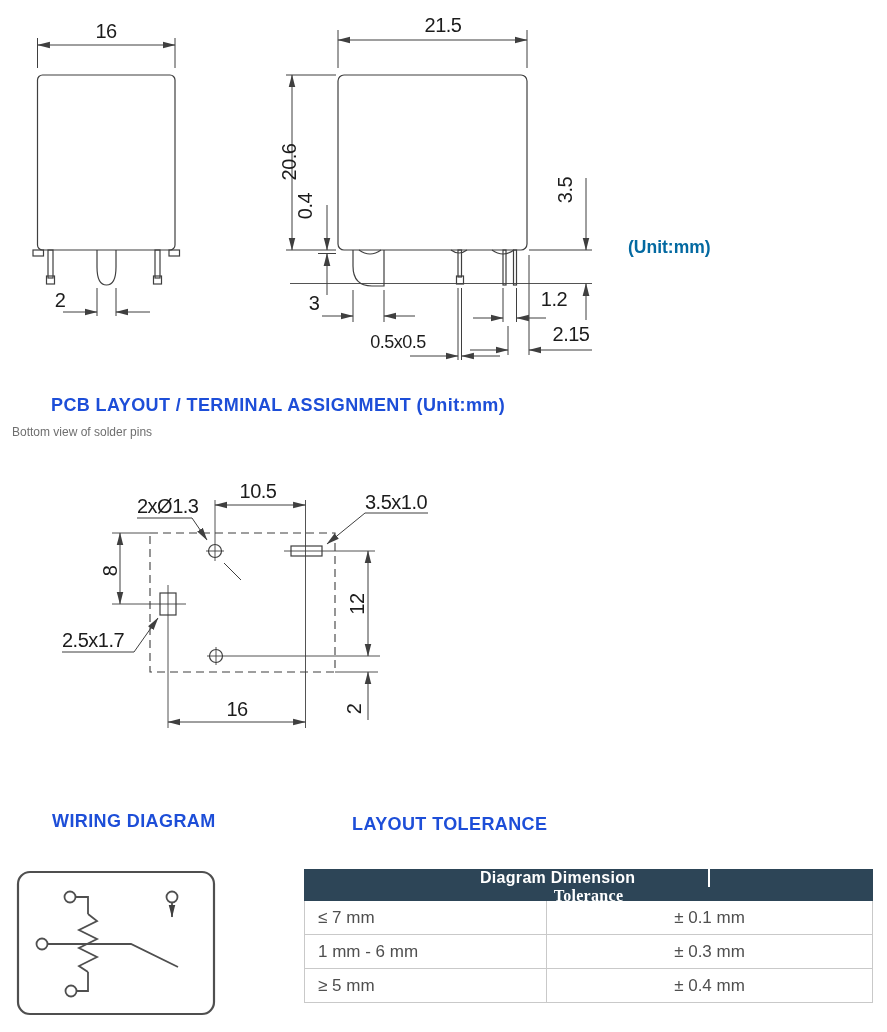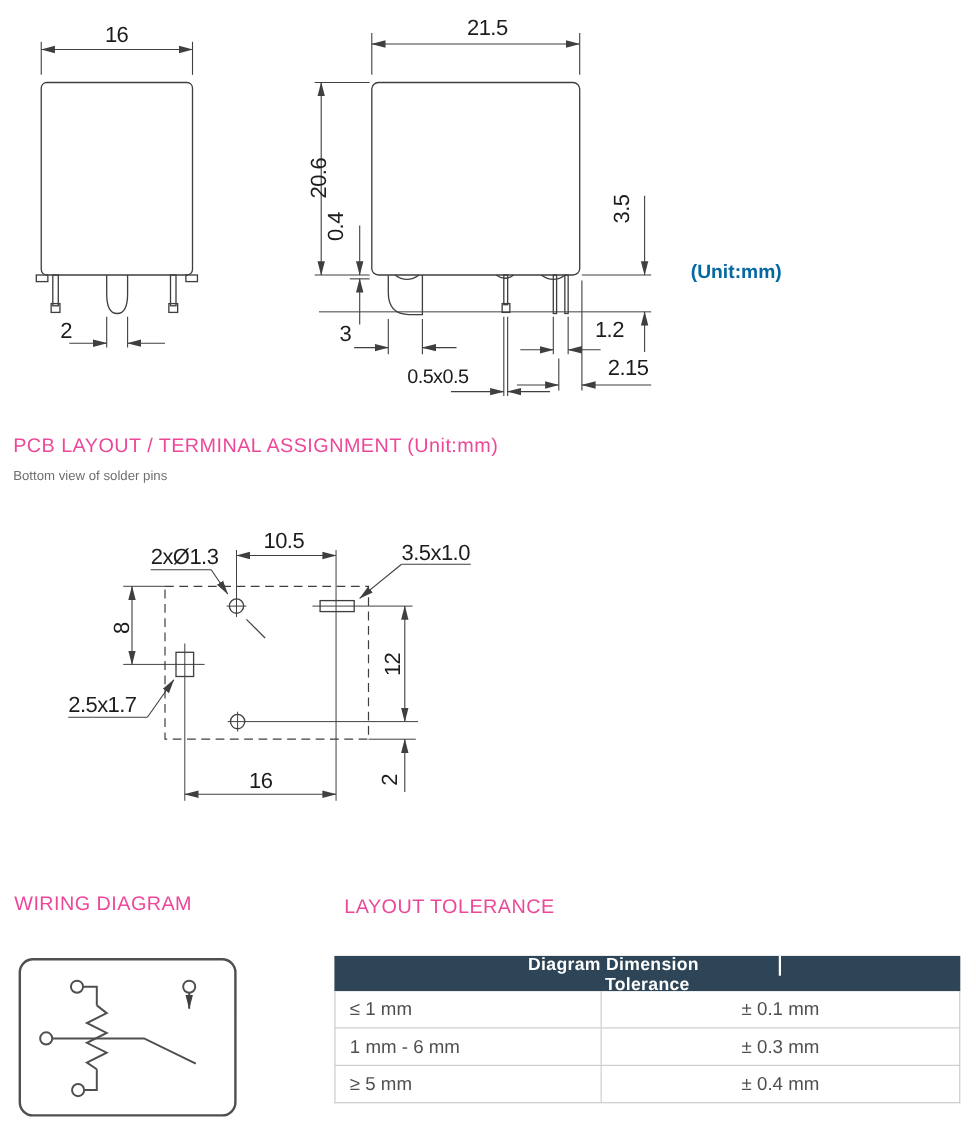--- a/index.html
+++ b/index.html
@@ -2,39 +2,40 @@
 <html><head>
 <meta charset="utf-8">
 <style>
   html,body{margin:0;padding:0;}
   body{
     width:887px;height:1032px;position:relative;background:#ffffff;
     font-family:"Liberation Sans", sans-serif;overflow:hidden;
   }
   .abs{position:absolute;}
   .section-heading{
-    font-weight:normal;font-size:18px;letter-spacing:0.4px;color:#ec4899;
+    font-weight:bold;font-size:18px;letter-spacing:0.4px;color:#1d4ed8;
     white-space:nowrap;
+    margin-left:39px;
   }
   .subtitle{font-size:12px;color:#6f6f6f;white-space:nowrap;}
   .unit-note{font-weight:bold;font-size:17.5px;color:#0369a1;white-space:nowrap;}
   svg text{
     font-family:"Liberation Sans", sans-serif;
     fill:#1c1c1c;
   }
   .dim-num{font-size:20px;letter-spacing:-0.5px;}
   .dim-num-sm{font-size:18px;letter-spacing:-0.5px;}
   
   .tol-table{left:304px;top:869px;width:569px;}
   .tol-header{
     display:flex;height:32px;background:#2d4557;color:#ffffff;
     font-weight:bold;font-size:16px;align-items:center;letter-spacing:0.3px;flex-direction:column;
   }
   .tol-header .c1{width:243px;padding-left:13px;box-sizing:border-box;border-right:2px solid #ffffff;height:100%;display:flex;align-items:center;}
-  .tol-header .c2{flex:1;text-align:left;}
+  .tol-header .c2{flex:1;text-align:left;font-family:Liberation Serif, serif;}
   .tol-row{
     display:flex;height:34px;font-size:17px;color:#4f4f4f;align-items:center;
     border-left:1px solid #c9c9c9;border-right:1px solid #c9c9c9;border-bottom:1px solid #c9c9c9;
     box-sizing:border-box;
   }
   .tol-row .c1{width:242px;padding-left:13px;box-sizing:border-box;border-right:1px solid #c9c9c9;height:100%;display:flex;align-items:center;}
   .tol-row .c2{flex:1;text-align:center;}
 </style>
 </head>
 <body>
@@ -204,21 +205,21 @@
 
 <div class="abs section-heading" style="left:13px;top:811px">WIRING DIAGRAM</div>
 <div class="abs section-heading" style="left:313px;top:814px">LAYOUT TOLERANCE</div>
 
 <div class="abs tol-table">
   <div class="tol-header">
     <div class="c1">Diagram Dimension</div>
     <div class="c2">Tolerance</div>
   </div>
   <div class="tol-row">
-    <div class="c1">≤ 1 mm</div>
+    <div class="c1">≤ 7 mm</div>
     <div class="c2">± 0.1 mm</div>
   </div>
   <div class="tol-row">
     <div class="c1">1 mm - 6 mm</div>
     <div class="c2">± 0.3 mm</div>
   </div>
   <div class="tol-row">
     <div class="c1">≥ 5 mm</div>
     <div class="c2">± 0.4 mm</div>
   </div>

